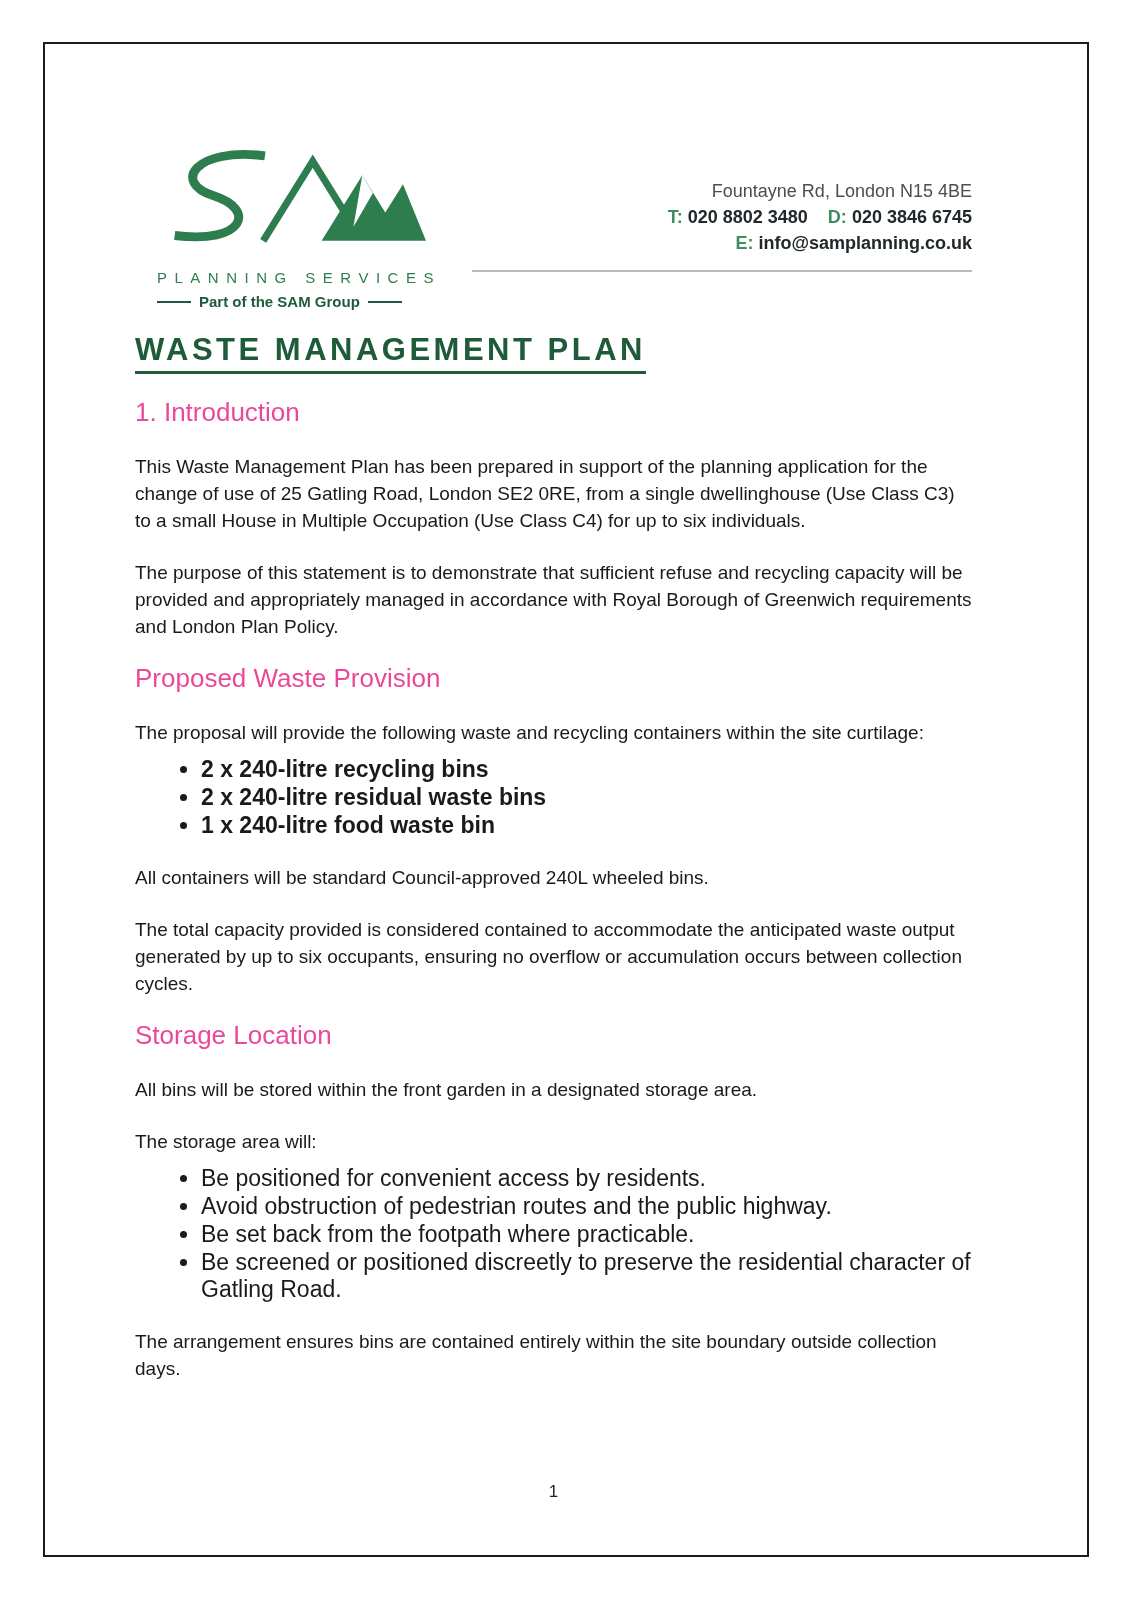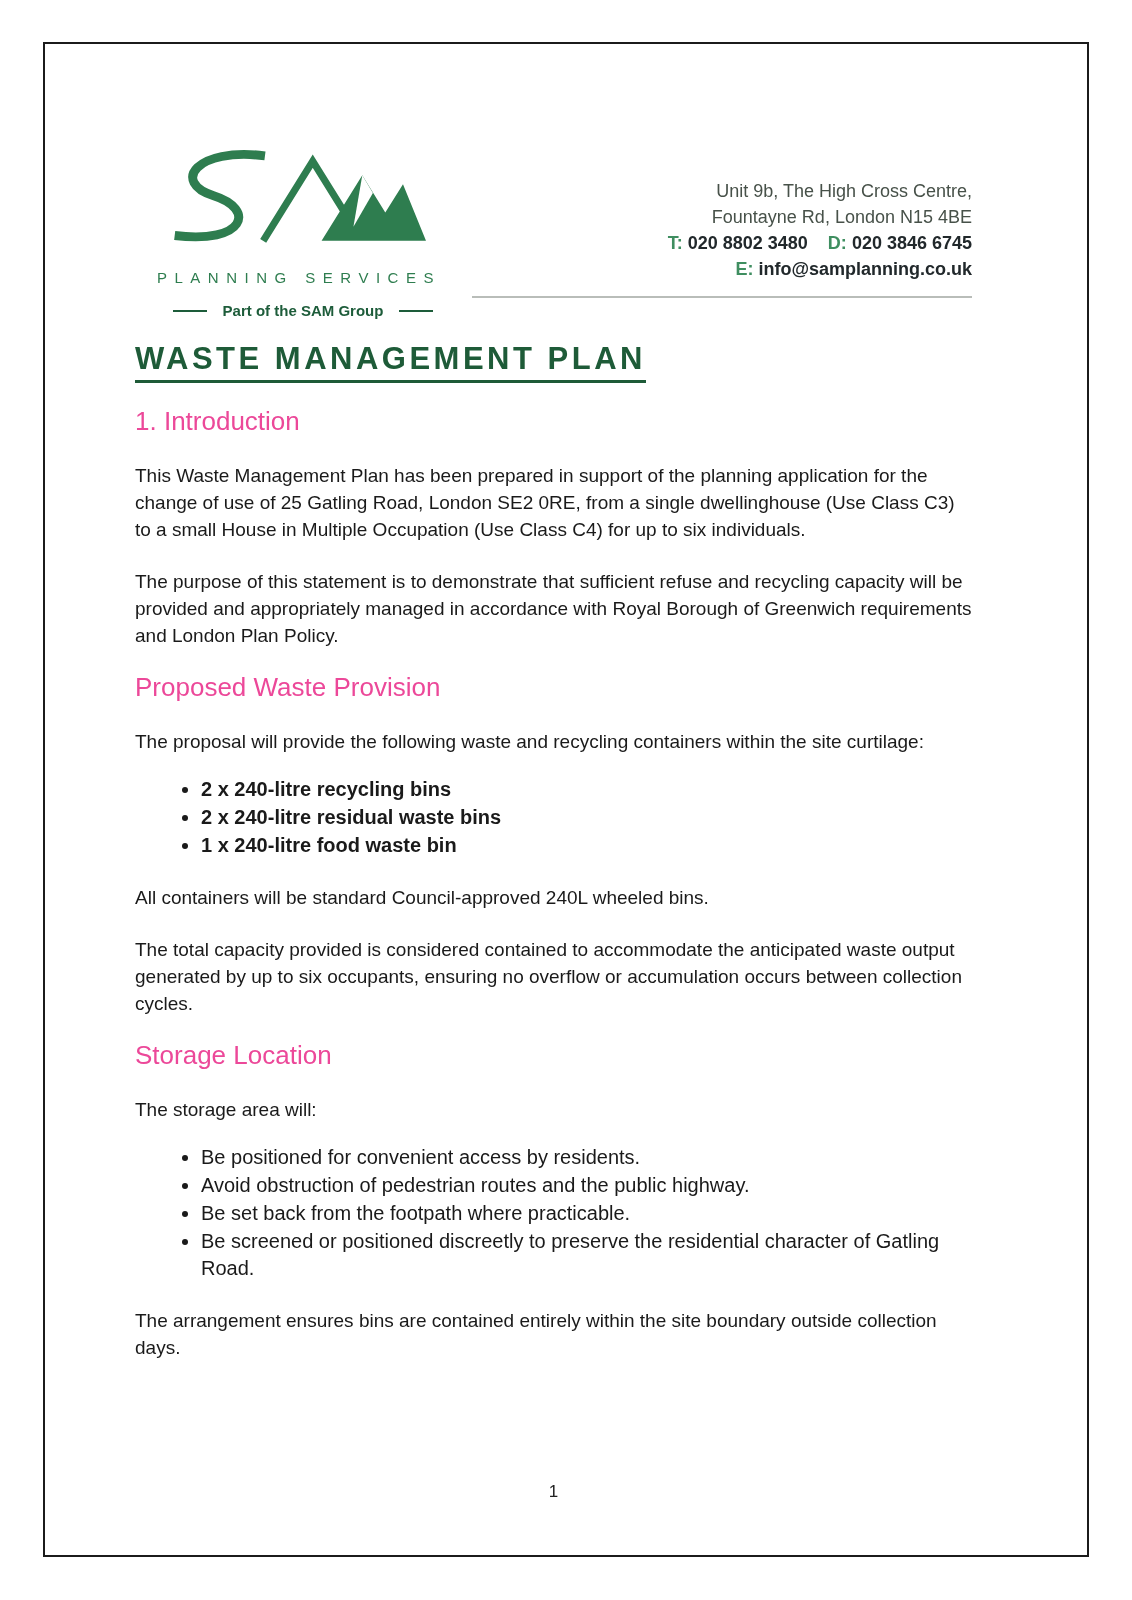--- a/index.html
+++ b/index.html
@@ -15,35 +15,35 @@
   body{font-family:"Liberation Sans", sans-serif;color:var(--text-dark);}
   .page{position:relative;width:1132px;height:1600px;background:#fff;overflow:hidden;}
   .frame{position:absolute;left:43px;top:42px;width:1046px;height:1515px;border:2px solid #1b1b1b;pointer-events:none;}
   .inner{position:absolute;left:135px;top:0;width:837px;}
 
   
   .header{display:flex;justify-content:space-between;align-items:flex-start;margin-top:145px;}
   .logo{margin-left:22px;width:300px;}
   .logo svg{display:block;width:292px;height:112px;}
   .logo-sub{margin-top:12px;color:var(--brand-green);font-size:15px;letter-spacing:7.5px;white-space:nowrap;font-weight:400;}
-  .tagline{margin-top:16px;display:flex;align-items:center;gap:16px;color:#1d5c3a;font-weight:bold;font-size:15px;width:292px;justify-content:center;}
+  .tagline{margin-top:7px;display:flex;align-items:center;gap:8px;color:#1d5c3a;font-weight:bold;font-size:15px;width:292px;}
   .tagline .rule{display:inline-block;width:34px;height:2px;background:#1d5c3a;}
   .contact{width:500px;text-align:right;margin-top:33px;font-size:18px;line-height:26px;}
   .contact .addr{color:var(--address-gray);}
   .contact .lbl{color:var(--label-green);font-weight:bold;}
   .contact .val{color:var(--contact-dark);font-weight:bold;}
   .contact .gap{display:inline-block;width:10px;}
   .divider{margin-top:14px;border-top:2px solid #b9bdb9;width:100%;}
 
   
   .title{margin-top:21px;font-size:31px;line-height:38px;}
   .title span{display:inline-block;color:var(--title-green);font-weight:bold;letter-spacing:3.5px;border-bottom:3px solid var(--title-green);padding-bottom:2px;}
   .section-heading{margin-top:23px;font-size:26px;font-weight:normal;color:#ec4899;}
   .para{margin-top:25px;font-size:19px;line-height:27px;color:var(--text-dark);}
-  ul.bullets{margin-top:21px;padding-left:66px;font-size:20px;line-height:27px;}
+  ul.bullets{margin-top:10px;padding-left:66px;font-size:23px;line-height:27px;}
   ul.bullets li{margin-bottom:1px;}
   ul.bullets.bold li{font-weight:bold;}
   .page-num{position:absolute;bottom:98px;left:135px;width:837px;text-align:center;font-size:17px;color:#222;}
 </style>
 </head>
 <body>
 
 <div class="page">
   <div class="frame"></div>
 
@@ -59,21 +59,20 @@
         </svg>
         <div class="logo-sub">PLANNING SERVICES</div>
         <div class="tagline">
           <span class="rule"></span>
           <span>Part of the SAM Group</span>
           <span class="rule"></span>
         </div>
       </div>
 
       <div class="contact">
-        <div class="addr">Unit 9b, The High Cross Centre,</div>
         <div class="addr">Fountayne Rd, London N15 4BE</div>
         <div class="phones">
           <span class="lbl">T:</span>
           <span class="val">020 8802 3480</span>
           <span class="gap"></span>
           <span class="lbl">D:</span>
           <span class="val">020 3846 6745</span>
         </div>
         <div class="email-line">
           <span class="lbl">E:</span>
@@ -97,20 +96,21 @@
     <ul class="bullets bold">
       <li>2 x 240-litre recycling bins</li>
       <li>2 x 240-litre residual waste bins</li>
       <li>1 x 240-litre food waste bin</li>
     </ul>
 
     <p class="para">All containers will be standard Council-approved 240L wheeled bins.</p>
     <p class="para">The total capacity provided is considered contained to accommodate the anticipated waste output generated by up to six occupants, ensuring no overflow or accumulation occurs between collection cycles.</p>
 
     <h2 class="section-heading">Storage Location</h2>
+    <p class="para">All bins will be stored within the front garden in a designated storage area.</p>
     <p class="para">The storage area will:</p>
 
     <ul class="bullets">
       <li>Be positioned for convenient access by residents.</li>
       <li>Avoid obstruction of pedestrian routes and the public highway.</li>
       <li>Be set back from the footpath where practicable.</li>
       <li>Be screened or positioned discreetly to preserve the residential character of Gatling Road.</li>
     </ul>
 
     <p class="para">The arrangement ensures bins are contained entirely within the site boundary outside collection days.</p>

